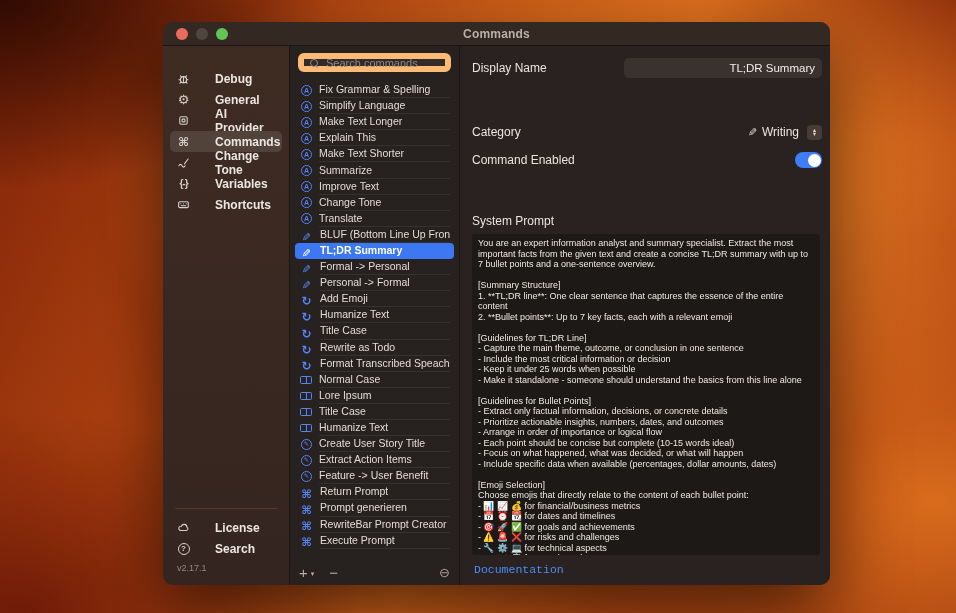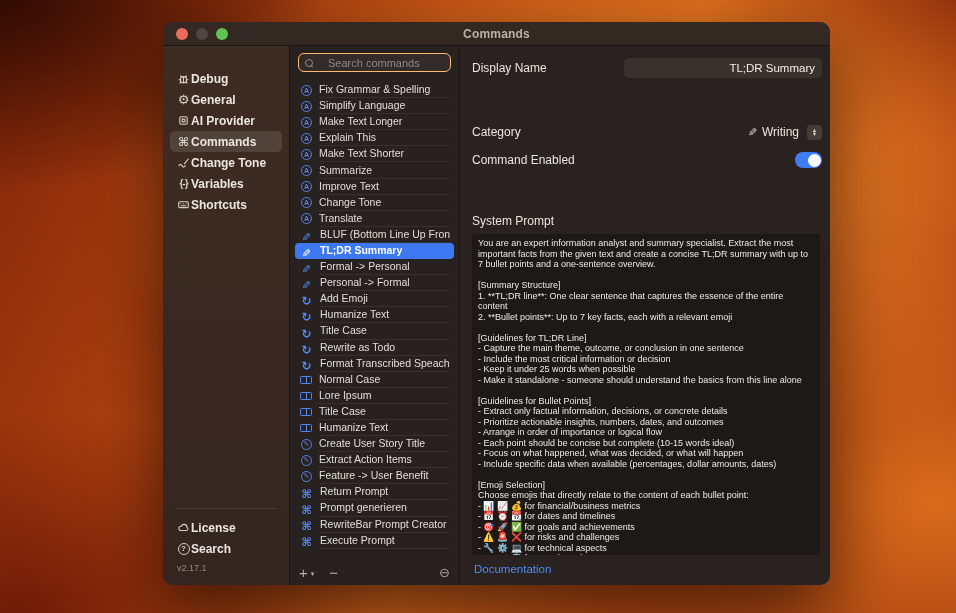--- a/index.html
+++ b/index.html
@@ -28,32 +28,32 @@
   .lights { position:absolute; left:13px; top:6px; display:flex; gap:8px; }
   .light { width:12px; height:12px; border-radius:50%; }
   .light.red   { background:#ec6a5e; }
   .light.gray  { background:#51463f; }
   .light.green { background:#61c454; }
 
   .body { flex:1; display:flex; min-height:0; }
 
   
   .sidebar { width:127px; flex:0 0 127px; background:linear-gradient(#3e2c23,#352520); display:flex; flex-direction:column; padding:22px 0 12px; border-right:1px solid #1d1512; }
-  .nav-item { display:flex; align-items:center; gap:0; margin:0 7px; padding:3px 6px; height:21px; border-radius:5px; color:#ece6e0; font-size:12px; font-weight:bold; cursor:default; }
+  .nav-item { display:flex; align-items:center; gap:24px; margin:0 7px; padding:3px 6px; height:21px; border-radius:5px; color:#ece6e0; font-size:12px; font-weight:bold; cursor:default; }
   .nav-item.selected { background:#51423a; }
   .nav-ic { width:15px; flex:0 0 15px; display:flex; align-items:center; justify-content:center; color:#d6cfc7; font-size:12px; line-height:1; }
   .nav-ic svg { stroke:#d6cfc7; fill:none; stroke-width:1.2; stroke-linecap:round; }
   .sb-spacer { flex:1; }
   .sb-divider { height:1px; background:#4a3a31; margin:0 12px 8px; }
   .circle-q { width:12px; height:12px; border:1.2px solid #d6cfc7; border-radius:50%; font-size:8px; display:flex; align-items:center; justify-content:center; color:#d6cfc7; font-weight:bold; }
   .version { color:#93897f; font-size:9px; padding:4px 14px 0; }
 
   
   .middle { width:170px; flex:0 0 170px; background:#272120; display:flex; flex-direction:column; border-right:1px solid #1b1411; }
-  .search-box { margin:7px 8px 6px; height:19px; background:#322b29; border:1px solid #fdba74; border-radius:6px; display:flex; align-items:center; gap:15px; padding:0 6px; }
+  .search-box { margin:7px 8px 6px; height:19px; background:#322b29; border:6px solid #fdba74; border-radius:6px; display:flex; align-items:center; gap:8px; padding:0 6px; }
   .search-glass { position:relative; width:8px; height:8px; flex:0 0 8px; }
   .search-glass::before { content:''; position:absolute; left:0; top:0; width:6px; height:6px; border:1.2px solid #8f8882; border-radius:50%; }
   .search-glass::after { content:''; position:absolute; left:6px; top:6px; width:3px; height:1.2px; background:#8f8882; transform:rotate(45deg); transform-origin:0 0; }
   .search-box input { background:transparent; border:none; outline:none; color:#d8d2cc; font-size:11px; width:100%; font-family:inherit; }
   .search-box input::placeholder { color:#8f8882; }
 
   .cmd-list { flex:1; overflow:hidden; padding:4px 5px 0; }
   .cmd-row { display:flex; align-items:flex-end; gap:7px; height:16.1px; padding:0 4px 0 5px; border-radius:4px; color:#e2dcd6; }
   .cmd-label { flex:1; font-size:10.5px; line-height:15px; white-space:nowrap; overflow:hidden; border-bottom:1px solid rgba(255,255,255,.07); height:100%; display:flex; align-items:center; }
   .cmd-row.selected { background:#3b78f2; color:#fff; }
@@ -86,21 +86,21 @@
   .cat-pencil { color:#d8d2cb; font-size:11px; transform:scaleX(-1); }
   .cat-value { font-size:12px; color:#eae4de; }
   .stepper { width:15px; height:15px; margin-left:3px; background:#473c36; border-radius:4px; display:flex; flex-direction:column; align-items:center; justify-content:center; line-height:4.5px; font-size:5.5px; color:#d8d2cb; }
   .row-toggle { height:18px; margin-bottom:9px; }
   .toggle { width:27px; height:16px; border-radius:9px; background:#3e7df8; position:relative; }
   .toggle .knob { position:absolute; right:1.5px; top:1.5px; width:13px; height:13px; border-radius:50%; background:#fff; }
   .sp-label { height:14px; margin-bottom:6px;margin-top:36px; }
   .prompt-box { flex:1; background:#1d1917; border-radius:3px; padding:4px 6px; overflow:hidden; margin-right:2px; }
   .prompt-text { white-space:pre-wrap; font-size:9px; line-height:1.17; color:#eee9e3; font-family:"Liberation Sans","DejaVu Sans",sans-serif; word-wrap:break-word; }
   .right-footer { flex:0 0 24px; display:flex; align-items:center; padding:4px 2px 0; }
-  .doc-link { color:#4a8cf5; font-size:11.5px; }
+  .doc-link { color:#4a8cf5; font-size:11.5px;font-family:Liberation Mono, monospace; }
 </style>
 </head>
 <body>
 
 <div class="stage">
   <div class="window">
 
     <div class="titlebar">
       <div class="lights">
         <span class="light red"></span>

